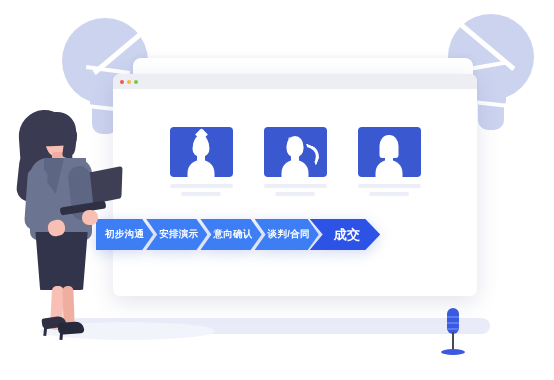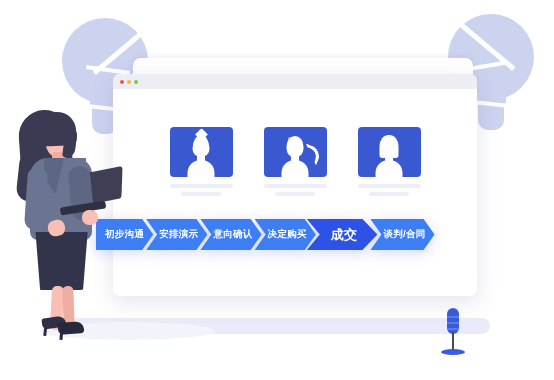--- a/index.html
+++ b/index.html
@@ -508,23 +508,22 @@
         </div>
 
       </div>
     </div>
   </div>
 
   <div id="pipeline">
     <div class="chev">初步沟通</div>
     <div class="chev">安排演示</div>
     <div class="chev">意向确认</div>
-    <div class="chev">决定购买</div>
+    <div class="chev">谈判/合同</div>
     <div class="chev final">成交</div>
-    <div class="chev">谈判/合同</div>
   </div>
 
   <div id="microphone">
     <div id="mic-head"></div>
     <div class="mic-ridge" style="top:8px"></div>
     <div class="mic-ridge" style="top:14px"></div>
     <div class="mic-ridge" style="top:20px"></div>
     <div id="mic-stem"></div>
     <div id="mic-base"></div>
   </div>

